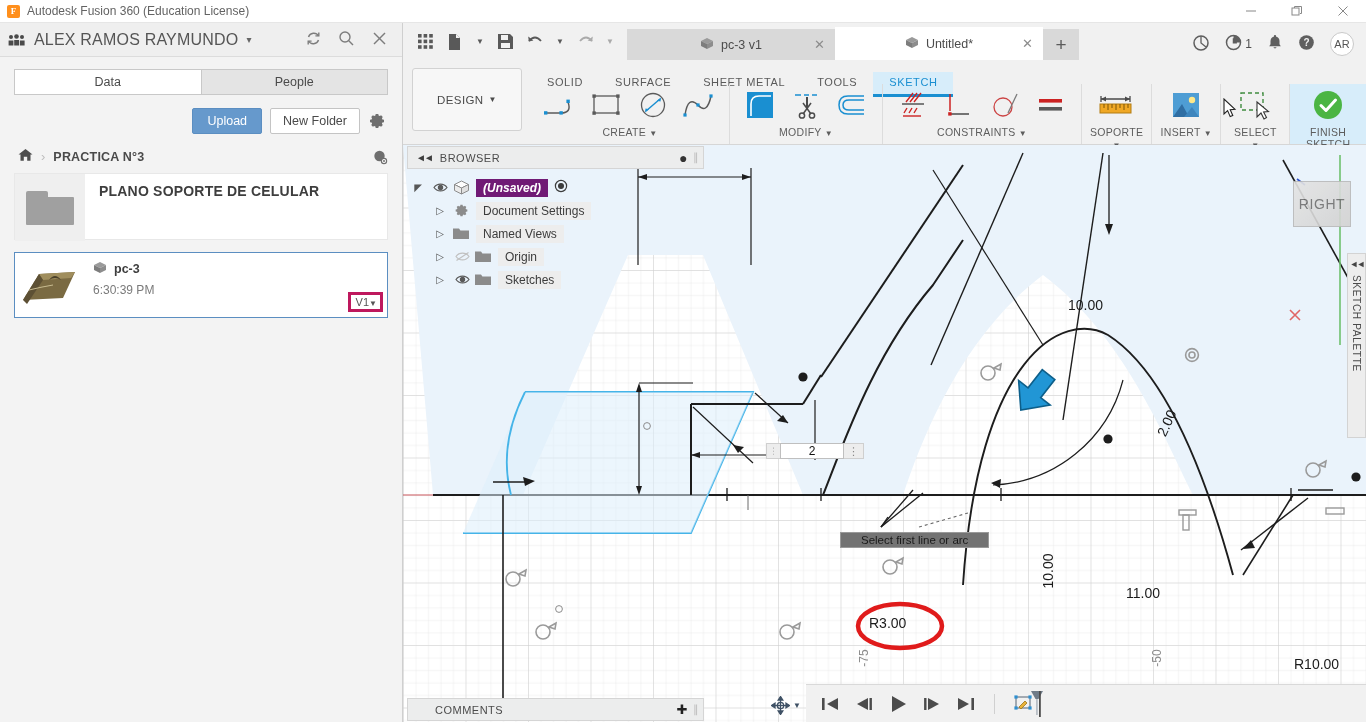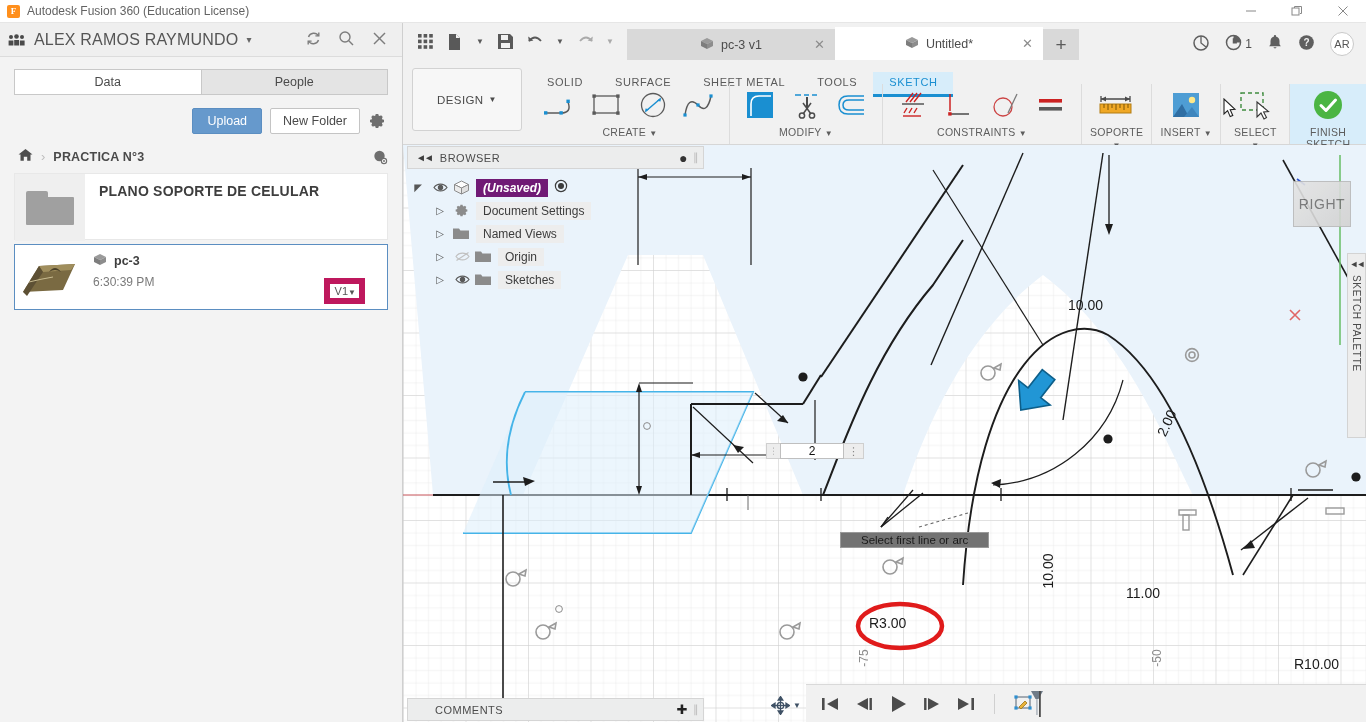--- a/index.html
+++ b/index.html
@@ -82,30 +82,30 @@
     content:""; position:absolute; left:0; top:0; width:22px; height:7px;
     background:#a0a0a0; border-radius:2px 2px 0 0;
   }
   .folder-glyph:after {
     content:""; position:absolute; left:0; top:6px; width:48px; height:28px;
     background:#a0a0a0; border-radius:1px;
   }
   .folder-name { padding: 9px 0 0 14px; font-size:14px; font-weight:bold; color:#3e3e3e; letter-spacing:.2px;}
 
   .row-file {
-    margin-top: 4px; display:flex; background:#fff; border:1px solid #5b8ec1; height: 66px;
+    margin-top: 12px; display:flex; background:#fff; border:1px solid #5b8ec1; height: 66px;
     position: relative;
   }
   .file-thumb { width:70px; height:64px; display:flex; align-items:center; justify-content:center; }
   .file-thumb svg { display:block; }
   .file-meta { padding: 8px 0 0 8px; flex:1; }
   .file-title { display:flex; align-items:center; gap:7px; font-size:12.5px; font-weight:bold; color:#3e3e3e;}
   .file-time { font-size:12px; color:#7a7a7a; margin-top:6px; }
   .file-ver {
-    position:absolute; right:22px; bottom:5px; border:6px solid #be185d;
+    position:absolute; right:4px; bottom:5px; border:3px solid #be185d;
     font-size:11px; color:#555; padding:1px 3px 1px 5px; background:#fff;
   }
 
   
   .workspace { position:absolute; left:403px; top:23px; width:963px; height:699px; background:#f1f1f1; }
 
   
   .tabstrip { height: 37px; display:flex; align-items:flex-end; background:#f1f1f1; position:relative; }
   .qat { display:flex; align-items:center; height:37px; padding-left: 8px; gap: 2px; }
   .qat-btn { width:28px; height:30px; display:flex; align-items:center; justify-content:center; color:#595959; }

